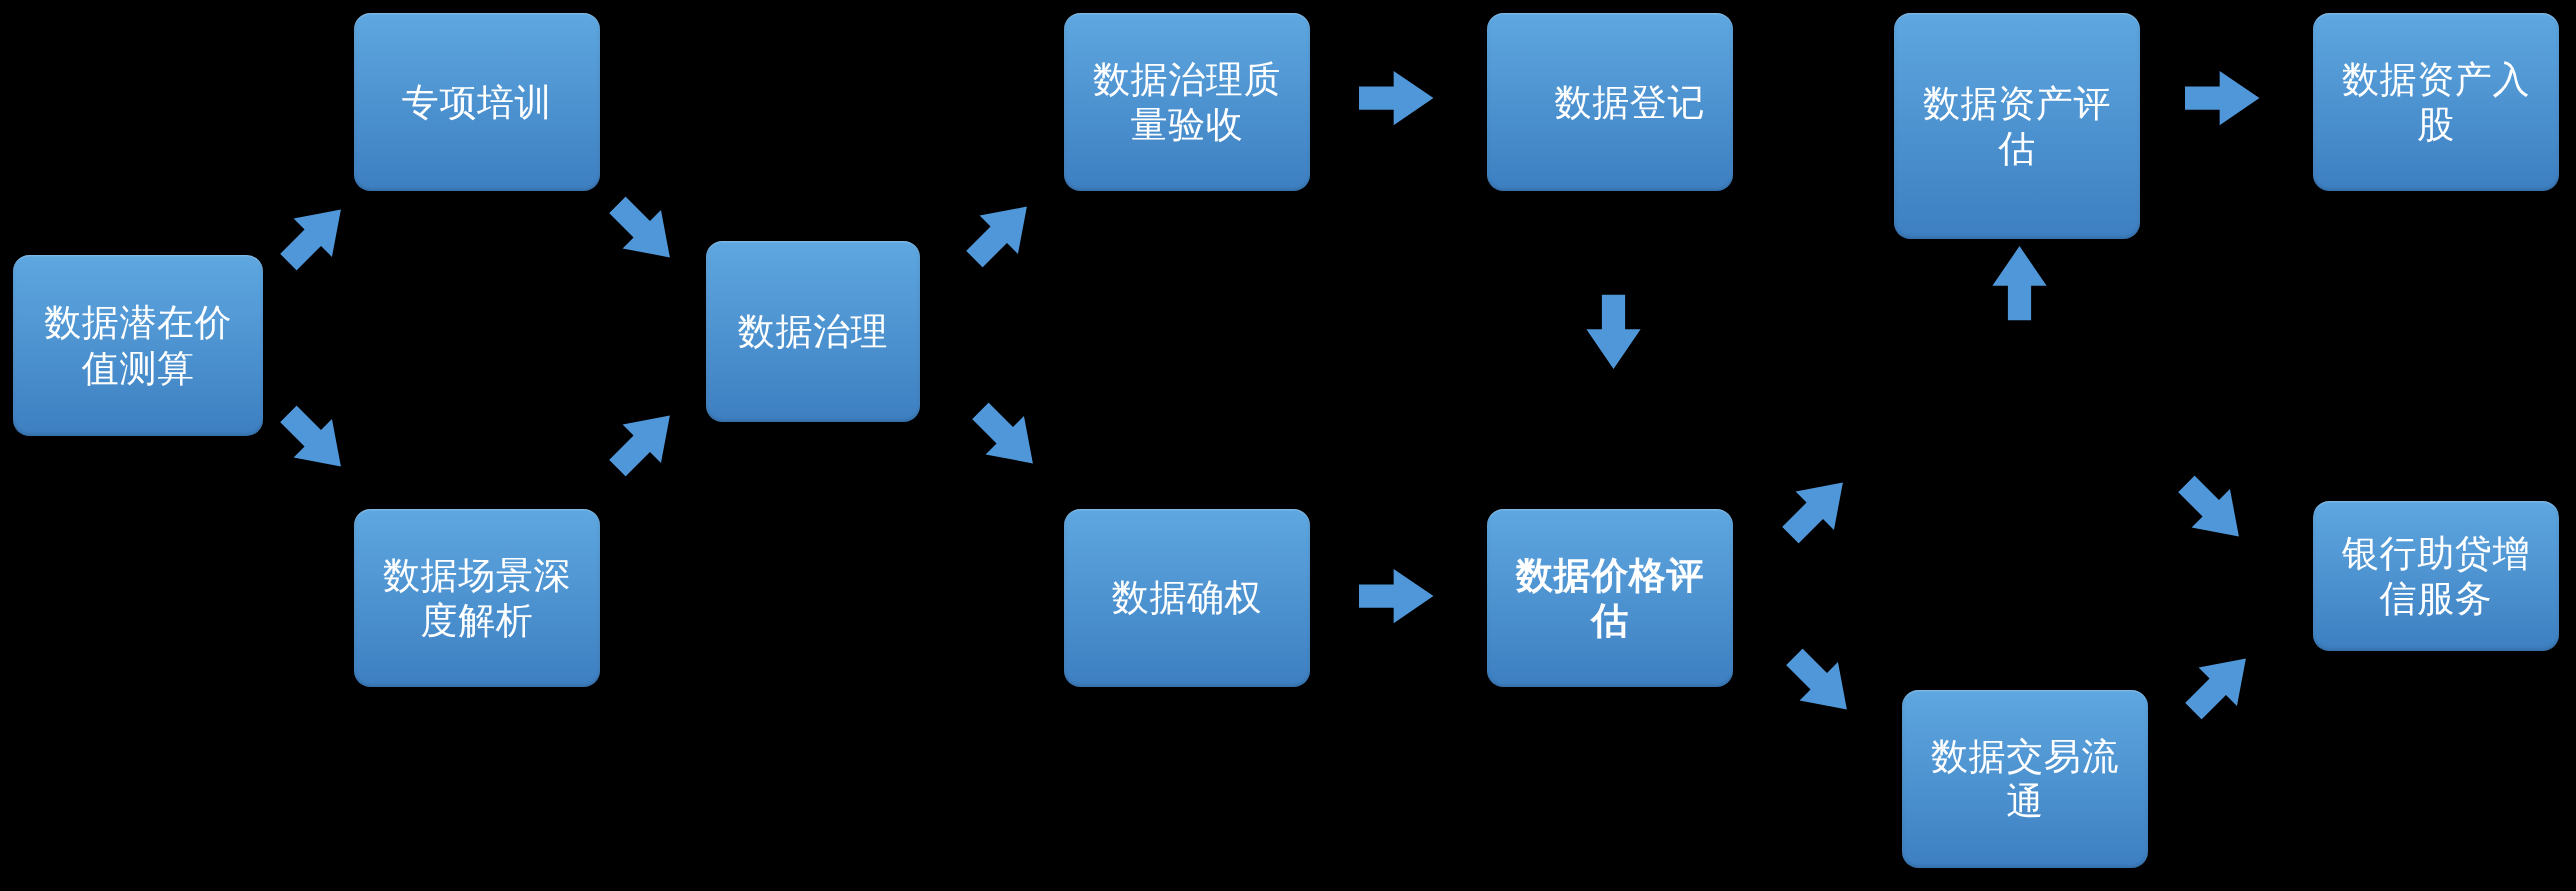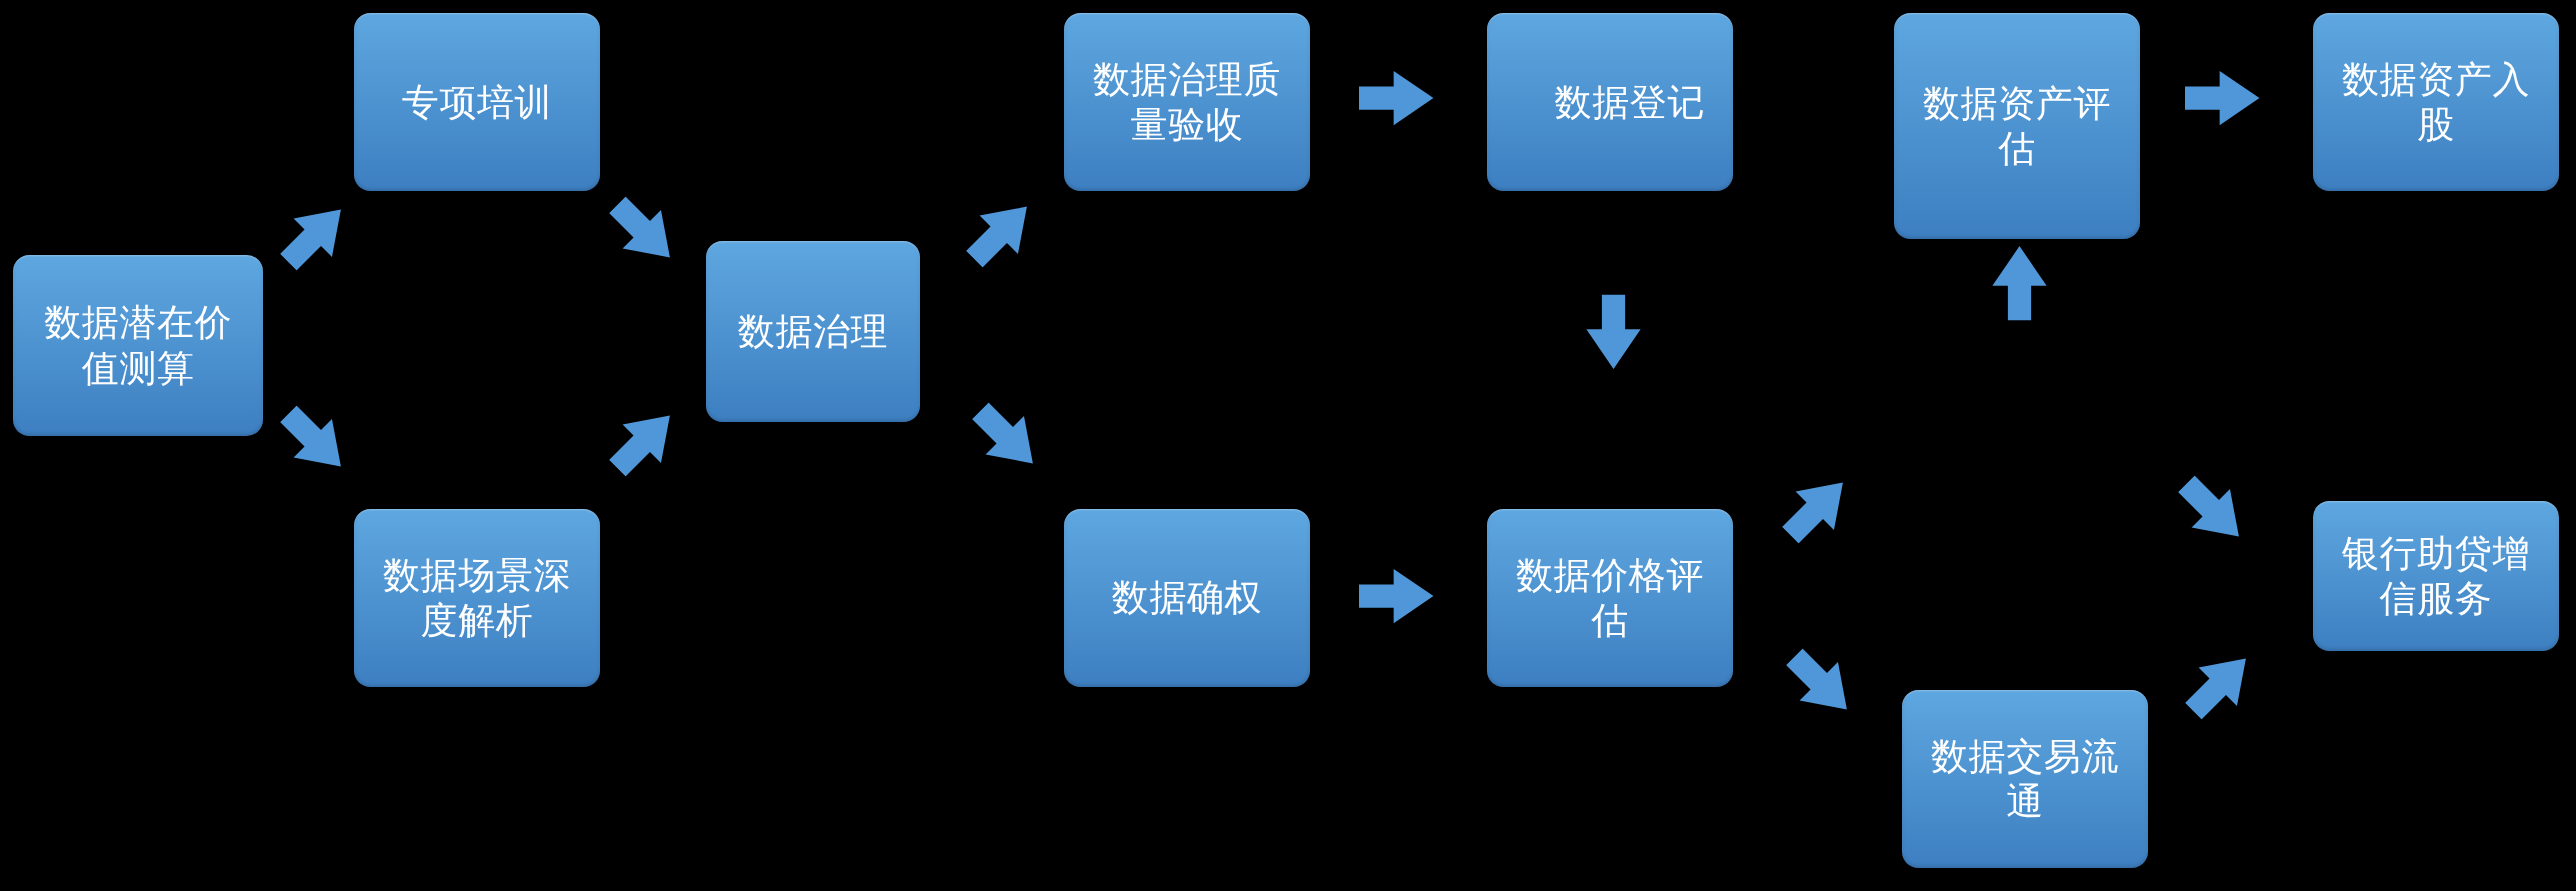--- a/index.html
+++ b/index.html
@@ -62,21 +62,21 @@
     </div>
     <div class="node" style="left: 1064px; top: 13.2px; width: 246px; height: 178px; background: linear-gradient(rgb(94, 167, 224), rgb(61, 127, 193)); color: rgb(255, 255, 255);">
       <span class="label">数据治理质量验收</span>
     </div>
     <div class="node" style="left: 1487px; top: 13.2px; width: 246px; height: 178px; background: linear-gradient(rgb(94, 167, 224), rgb(61, 127, 193)); color: rgb(255, 255, 255); text-align: right;">
       <span class="label">数据登记</span>
     </div>
     <div class="node" style="left: 1064px; top: 509px; width: 246px; height: 178px; background: linear-gradient(rgb(94, 167, 224), rgb(61, 127, 193)); color: rgb(255, 255, 255);">
       <span class="label">数据确权</span>
     </div>
-    <div class="node" style="left: 1487px; top: 509px; width: 246px; height: 178px; background: linear-gradient(rgb(94, 167, 224), rgb(61, 127, 193)); color: rgb(255, 255, 255);">
+    <div class="node" style="left: 1487px; top: 509px; width: 246px; height: 178px; background: linear-gradient(rgb(94, 167, 224), rgb(61, 127, 193)); color: rgb(255, 255, 255); font-weight: bold;">
       <span class="label">数据价格评估</span>
     </div>
     <div class="node" style="left: 1894px; top: 13.2px; width: 246px; height: 226px; background: linear-gradient(rgb(94, 167, 224), rgb(61, 127, 193)); color: rgb(255, 255, 255); padding-left: 28px;">
       <span class="label">数据资产评估</span>
     </div>
     <div class="node" style="left: 2313px; top: 13.2px; width: 246px; height: 178px; background: linear-gradient(rgb(94, 167, 224), rgb(61, 127, 193)); color: rgb(255, 255, 255);">
       <span class="label">数据资产入股</span>
     </div>
     <div class="node" style="left: 1902px; top: 690px; width: 246px; height: 178px; background: linear-gradient(rgb(94, 167, 224), rgb(61, 127, 193)); color: rgb(255, 255, 255);">
       <span class="label">数据交易流通</span>

